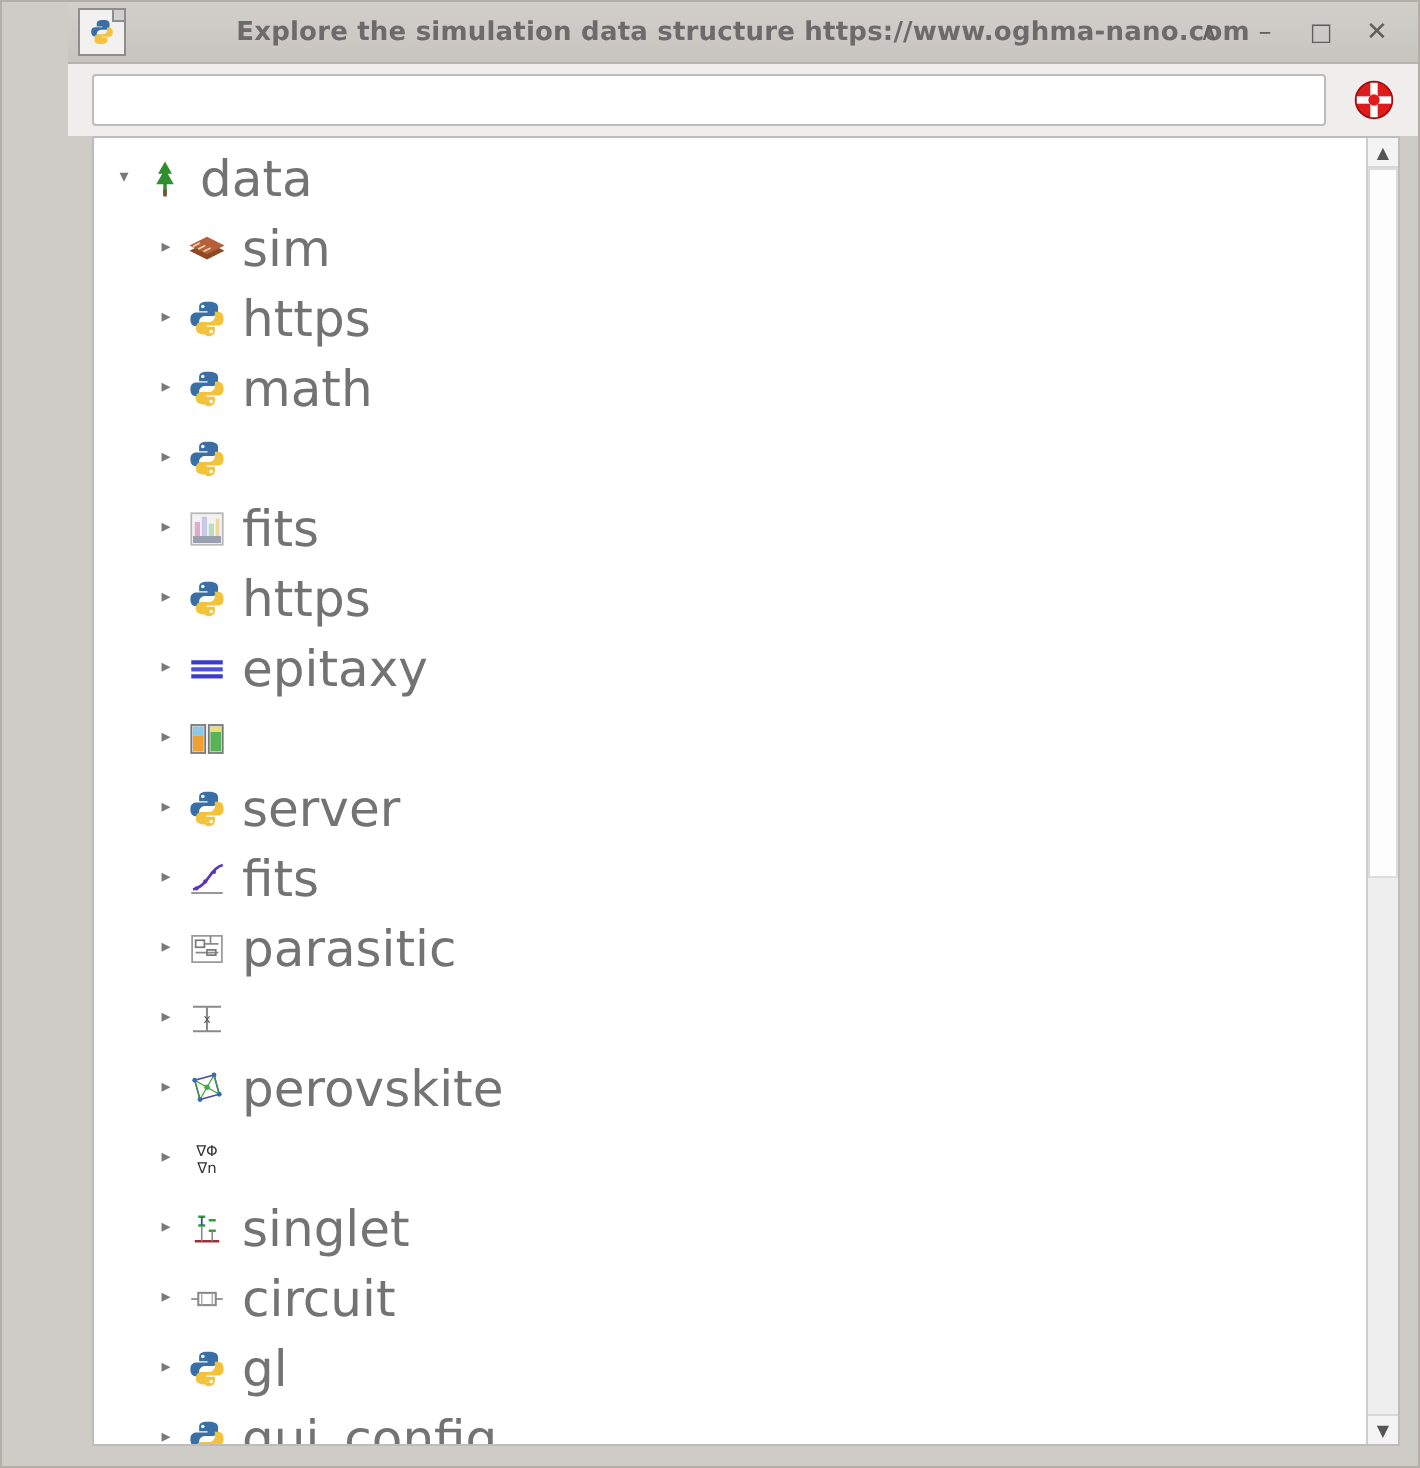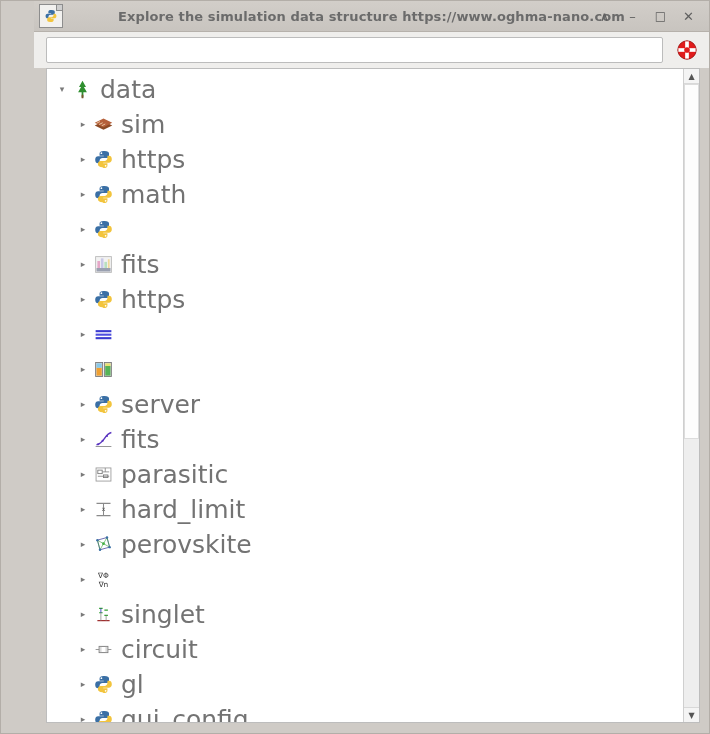--- a/index.html
+++ b/index.html
@@ -319,20 +319,21 @@
         </div>
         <div class="row depth1">
           <span class="arrow">▸</span>
           <span class="ico">
             <svg width="21" height="21" viewBox="0 0 24 24">
               <rect x="3" y="7" width="18" height="2.4" fill="#3b3bd0"></rect>
               <rect x="3" y="11" width="18" height="2.4" fill="#4f4fe0"></rect>
               <rect x="3" y="15" width="18" height="2.4" fill="#3b3bd0"></rect>
             </svg>
           </span>
+          <span class="label">epitaxy</span>
         </div>
         <div class="row depth1">
           <span class="arrow">▸</span>
           <span class="ico">
             <svg width="21" height="21" viewBox="0 0 24 24">
               <rect x="3" y="4" width="8" height="16" fill="#d8d8d8" stroke="#777"></rect>
               <rect x="4" y="10" width="6" height="9" fill="#f0a030"></rect>
               <rect x="4" y="5" width="6" height="5" fill="#88c8e8"></rect>
               <rect x="13" y="4" width="8" height="16" fill="#d8d8d8" stroke="#777"></rect>
               <rect x="14" y="8" width="6" height="11" fill="#56b356"></rect>
@@ -378,21 +379,20 @@
           <span class="label">parasitic</span>
         </div>
         <div class="row depth1">
           <span class="arrow">▸</span>
           <span class="ico">
             <svg width="21" height="21" viewBox="0 0 24 24">
               <path d="M4 5 H20 M12 5 V19 M4 19 H20" stroke="#8a8a8a" stroke-width="1.2"></path>
               <text x="12" y="14" font-size="7" fill="#555" text-anchor="middle" font-family="DejaVu Sans, sans-serif">x</text>
             </svg>
           </span>
-          <span class="label">hard_limit</span>
         </div>
         <div class="row depth1">
           <span class="arrow">▸</span>
           <span class="ico">
             <svg width="21" height="21" viewBox="0 0 24 24">
               <path d="M5 7 L16 4 L19 15 L8 18 Z" fill="none" stroke="#4a4aa0" stroke-width="0.9"></path>
               <path d="M5 7 L8 18 M16 4 L19 15 M5 7 L19 15 M16 4 L8 18" stroke="#3aa03a" stroke-width="0.7"></path>
               <circle cx="5" cy="7" r="1.4" fill="#3a6fa5"></circle>
               <circle cx="16" cy="4" r="1.4" fill="#3a6fa5"></circle>
               <circle cx="19" cy="15" r="1.4" fill="#3a6fa5"></circle>

